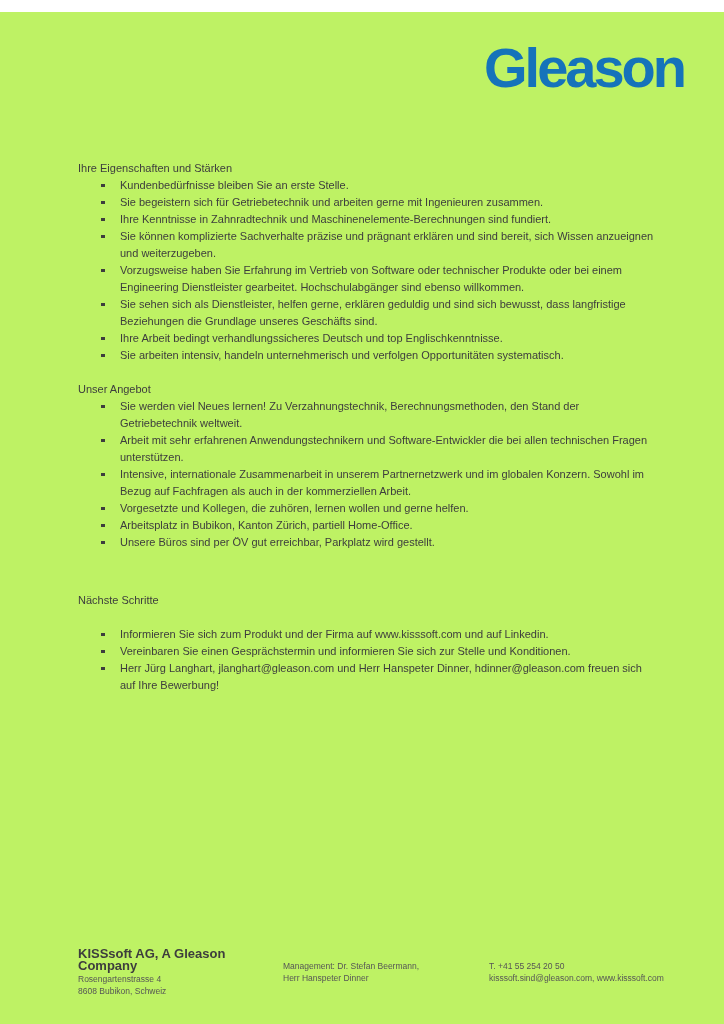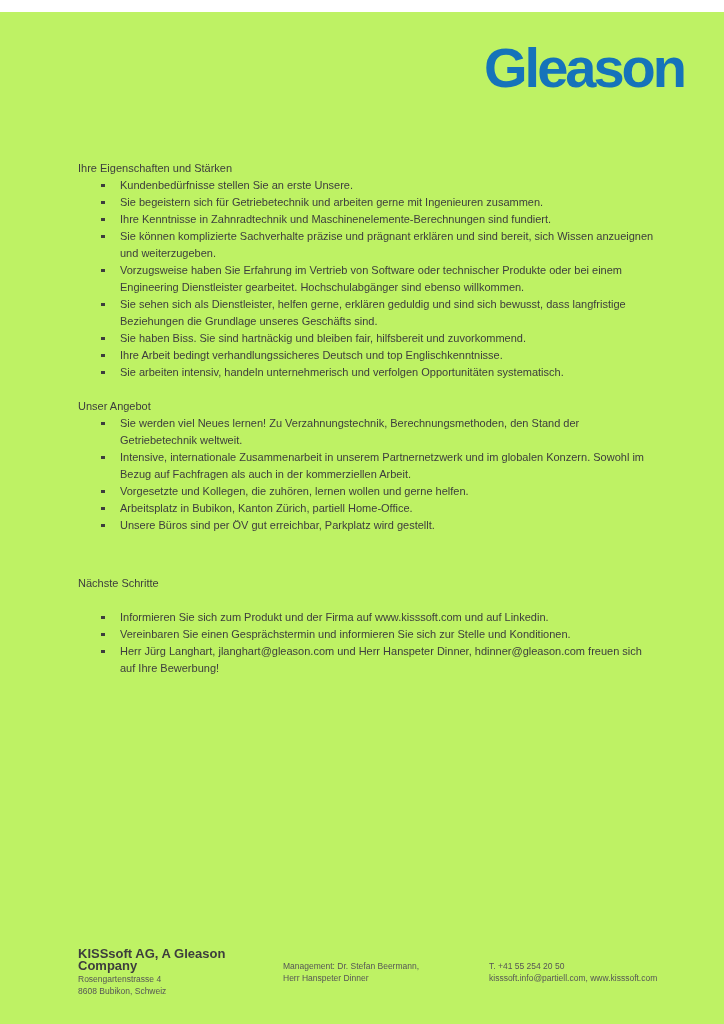--- a/index.html
+++ b/index.html
@@ -92,35 +92,35 @@
 <div class="page">
 
   <header>
     <div class="logo" style="color: rgb(21, 115, 186);">Gleason</div>
   </header>
 
   <main class="doc-main" id="sections-root">
       <section class="doc-section">
         <div class="sec-title">Ihre Eigenschaften und Stärken</div>
         <ul class="bullets">
-          <li>Kundenbedürfnisse stellen Sie an erste Unsere.</li>
+          <li>Kundenbedürfnisse bleiben Sie an erste Stelle.</li>
           <li>Sie begeistern sich für Getriebetechnik und arbeiten gerne mit Ingenieuren zusammen.</li>
           <li>Ihre Kenntnisse in Zahnradtechnik und Maschinenelemente-Berechnungen sind fundiert.</li>
           <li>Sie können komplizierte Sachverhalte präzise und prägnant erklären und sind bereit, sich Wissen anzueignen und weiterzugeben.</li>
           <li>Vorzugsweise haben Sie Erfahrung im Vertrieb von Software oder technischer Produkte oder bei einem Engineering Dienstleister gearbeitet. Hochschulabgänger sind ebenso willkommen.</li>
           <li>Sie sehen sich als Dienstleister, helfen gerne, erklären geduldig und sind sich bewusst, dass langfristige Beziehungen die Grundlage unseres Geschäfts sind.</li>
-          <li>Sie haben Biss. Sie sind hartnäckig und bleiben fair, hilfsbereit und zuvorkommend.</li>
           <li>Ihre Arbeit bedingt verhandlungssicheres Deutsch und top Englischkenntnisse.</li>
           <li>Sie arbeiten intensiv, handeln unternehmerisch und verfolgen Opportunitäten systematisch.</li>
         </ul>
       </section>
       <section class="doc-section">
         <div class="sec-title">Unser Angebot</div>
         <ul class="bullets">
           <li>Sie werden viel Neues lernen! Zu Verzahnungstechnik, Berechnungsmethoden, den Stand der Getriebetechnik weltweit.</li>
+          <li>Arbeit mit sehr erfahrenen Anwendungstechnikern und Software-Entwickler die bei allen technischen Fragen unterstützen.</li>
           <li>Intensive, internationale Zusammenarbeit in unserem Partnernetzwerk und im globalen Konzern. Sowohl im Bezug auf Fachfragen als auch in der kommerziellen Arbeit.</li>
           <li>Vorgesetzte und Kollegen, die zuhören, lernen wollen und gerne helfen.</li>
           <li>Arbeitsplatz in Bubikon, Kanton Zürich, partiell Home-Office.</li>
           <li>Unsere Büros sind per ÖV gut erreichbar, Parkplatz wird gestellt.</li>
         </ul>
       </section>
       <section class="doc-section">
         <div class="sec-title">Nächste Schritte</div>
         <ul class="bullets">
           <li>Informieren Sie sich zum Produkt und der Firma auf www.kisssoft.com und auf Linkedin.</li>
@@ -135,17 +135,17 @@
       <div class="f-company">KISSsoft AG, A Gleason Company</div>
       <div>Rosengartenstrasse 4</div>
       <div>8608 Bubikon, Schweiz</div>
     </div>
     <div class="f-col2">
       <div>Management: Dr. Stefan Beermann,</div>
       <div>Herr Hanspeter Dinner</div>
     </div>
     <div class="f-col3">
       <div>T. +41 55 254 20 50</div>
-      <div>kisssoft.info@partiell.com, www.kisssoft.com</div>
+      <div>kisssoft.sind@gleason.com, www.kisssoft.com</div>
     </div>
   </footer>
 
 </div>
 
 </body></html>

